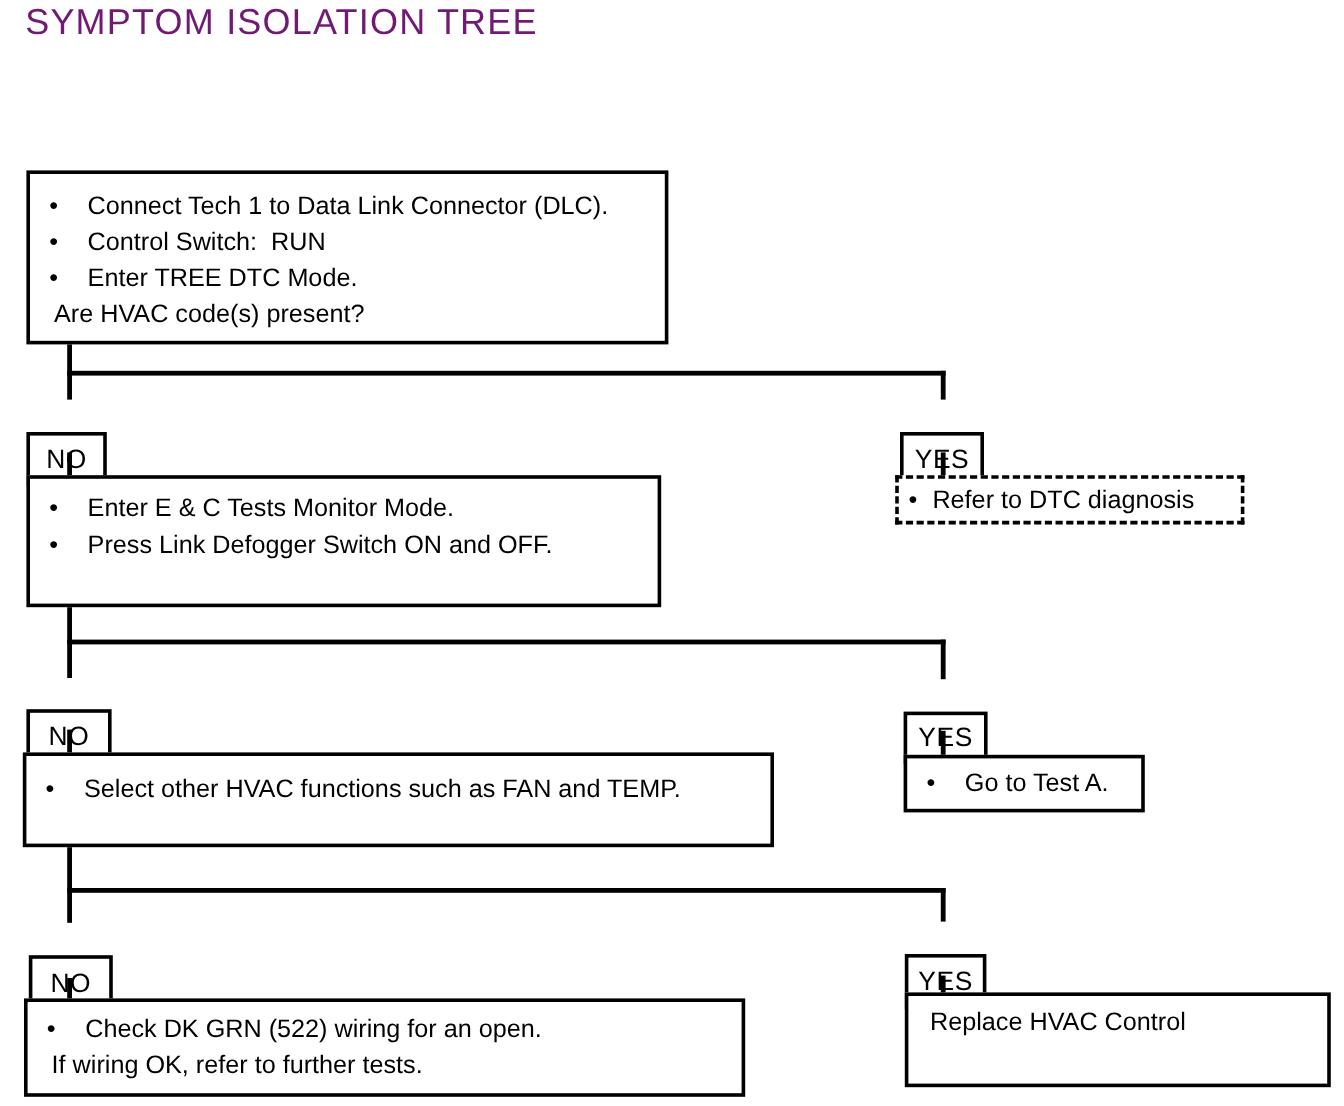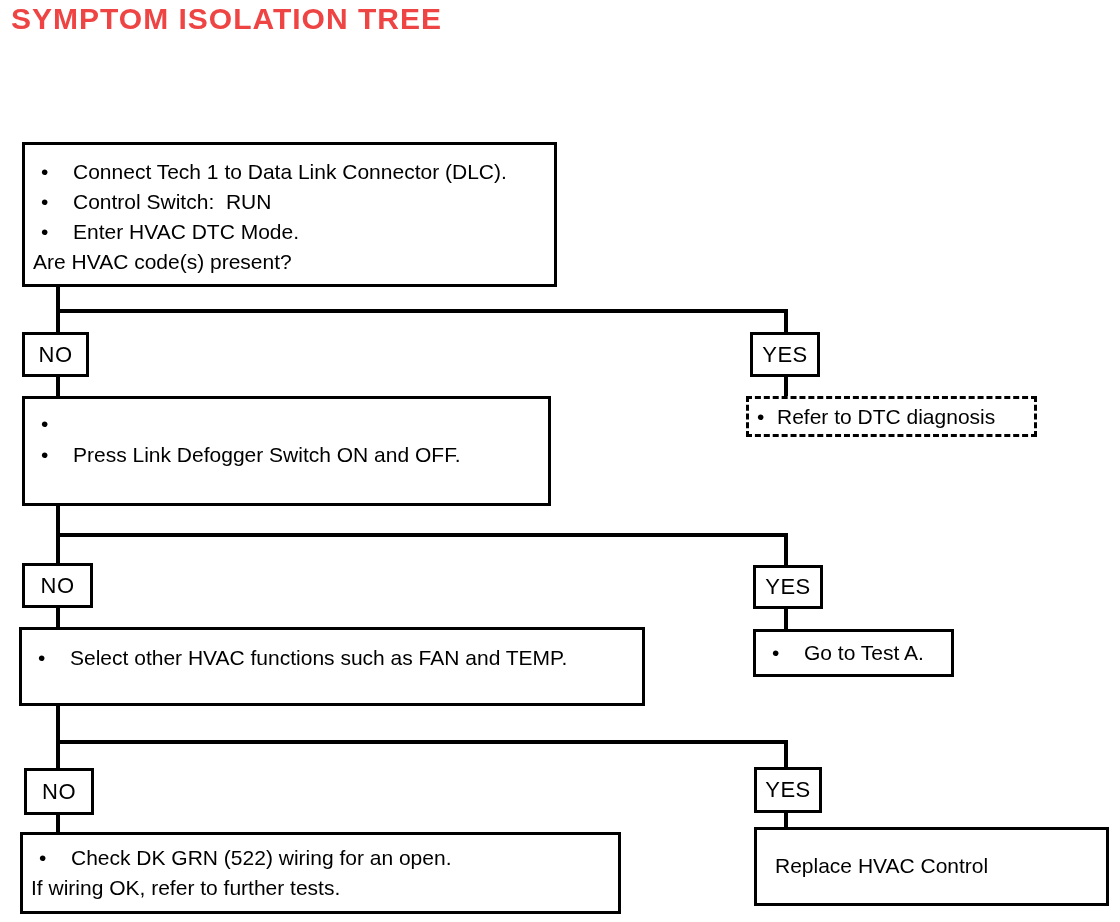--- a/index.html
+++ b/index.html
@@ -2,62 +2,62 @@
 <html><head>
 <meta charset="utf-8">
 <style>
   html,body { margin:0; padding:0; background:#ffffff; }
   .canvas {
     position:relative; width:1120px; height:922px; background:#ffffff;
     font-family:"Liberation Sans", sans-serif; color:#000;
     overflow:hidden;
   }
   .title {
-    position:absolute; left:11px; top:2px;
-    font-size:30px; font-weight:bold; letter-spacing:1px; color:#ef4444;
+    position:absolute; left:21px; top:2px;
+    font-size:30px; font-weight:normal; letter-spacing:1px; color:#701a75;
   }
   .box {
     position:absolute; box-sizing:border-box;
     border:3px solid #000; background:#fff;
     font-size:21px; color:#000;
   }
   .dashed { border:3px dashed #000; }
   .line { position:absolute; background:#000; }
   .tag {
     display:flex; align-items:center; justify-content:center;
-    font-size:22px; letter-spacing:0.5px;
+    font-size:22px; letter-spacing:0.5px;margin-top:28px;
   }
   .rows { display:flex; flex-direction:column; }
   .brow { display:flex; line-height:30px; }
   .lh31 .brow { line-height:31px; }
   .bullet { flex:0 0 48px; padding-left:16px; box-sizing:border-box; }
   .bullet-sm { flex:0 0 28px; padding-left:8px; box-sizing:border-box; }
   .txt { white-space:pre-wrap; }
-  .q { padding-left:8px; white-space:pre-wrap; }
+  .q { padding-left:20px; white-space:pre-wrap; }
   .center-row { display:flex; align-items:center; height:100%; }
 </style>
 </head>
 <body>
 
 <div class="canvas">
 
   <div class="title">SYMPTOM ISOLATION TREE</div>
 
   <div class="box rows" style="left:22px; top:142px; width:535px; height:145px; padding-top:12px;">
     <div class="brow">
       <span class="bullet">•</span>
       <span class="txt">Connect Tech 1 to Data Link Connector (DLC).</span>
     </div>
     <div class="brow">
       <span class="bullet">•</span>
       <span class="txt">Control Switch:  RUN</span>
     </div>
     <div class="brow">
       <span class="bullet">•</span>
-      <span class="txt">Enter HVAC DTC Mode.</span>
+      <span class="txt">Enter TREE DTC Mode.</span>
     </div>
     <div class="brow">
       <span class="q">Are HVAC code(s) present?</span>
     </div>
   </div>
 
   <div class="line" style="left:56px; top:287px; width:4px; height:46px;"></div>
   <div class="line" style="left:56px; top:309px; width:732px; height:4px;"></div>
   <div class="line" style="left:784px; top:309px; width:4px; height:24px;"></div>
 
@@ -74,20 +74,21 @@
   <div class="box dashed" style="left:746px; top:396px; width:291px; height:41px;">
     <div class="center-row">
       <span class="bullet-sm">•</span>
       <span class="txt">Refer to DTC diagnosis</span>
     </div>
   </div>
 
   <div class="box rows lh31" style="left:22px; top:396px; width:529px; height:110px; padding-top:9px;">
     <div class="brow">
       <span class="bullet">•</span>
+      <span class="txt">Enter E &amp; C Tests Monitor Mode.</span>
     </div>
     <div class="brow">
       <span class="bullet">•</span>
       <span class="txt">Press Link Defogger Switch ON and OFF.</span>
     </div>
   </div>
 
   <div class="line" style="left:56px; top:506px; width:4px; height:59px;"></div>
   <div class="line" style="left:56px; top:533px; width:732px; height:4px;"></div>
   <div class="line" style="left:784px; top:533px; width:4px; height:33px;"></div>
@@ -133,19 +134,19 @@
   <div class="box rows" style="left:20px; top:832px; width:601px; height:82px; padding-top:8px;">
     <div class="brow">
       <span class="bullet">•</span>
       <span class="txt">Check DK GRN (522) wiring for an open.</span>
     </div>
     <div class="brow">
       <span class="q">If wiring OK, refer to further tests.</span>
     </div>
   </div>
 
-  <div class="box rows lh31" style="left:754px; top:827px; width:355px; height:79px; padding-top:20px; padding-left:18px;">
+  <div class="box rows lh31" style="left:754px; top:827px; width:355px; height:79px; padding-top:6px; padding-left:18px;">
     <div class="brow">
       <span class="txt">Replace HVAC Control</span>
     </div>
   </div>
 
 </div>
 
 </body></html>

